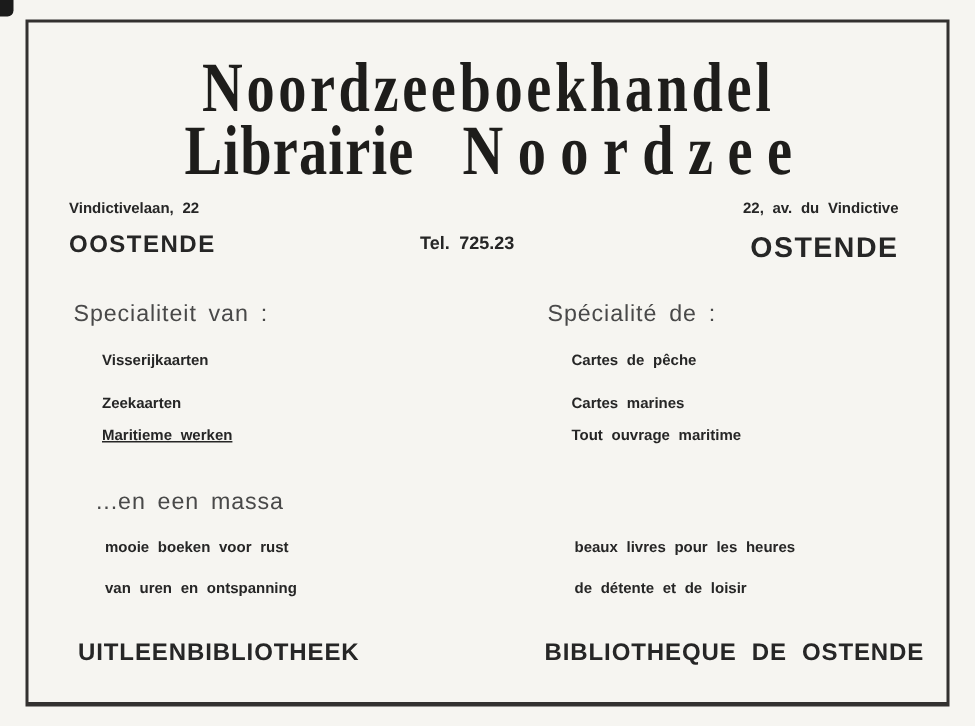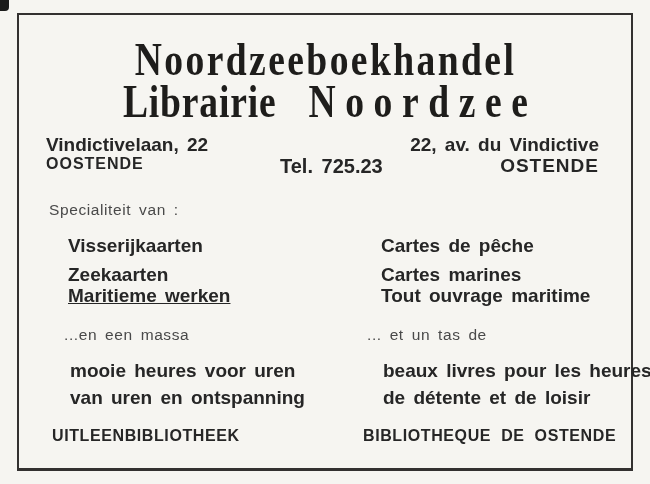--- a/index.html
+++ b/index.html
@@ -38,21 +38,21 @@
     left:18px;width:615px;text-align:center;
     font-family:"Liberation Serif", serif;
     font-weight:bold;font-size:47px;color:#1e1d1b;
     transform:scaleX(0.8);transform-origin:50% 50%;
     letter-spacing:3px;
   }
   .title-line .w2{letter-spacing:12px;margin-left:40px;margin-right:-12px;}
   .title-line .w1{letter-spacing:1px;}
 
   
-  .b15{font-weight:bold;font-size:19px;word-spacing:3px;}
+  .b15{font-weight:bold;font-size:10px;word-spacing:3px;}
   .b15c{font-weight:bold;font-size:15.5px;letter-spacing:1px;}
   .light{font-weight:normal;font-size:15.5px;color:var(--ink-light);
          letter-spacing:0.6px;word-spacing:3px;}
   .caps{font-weight:bold;font-size:16px;letter-spacing:0.6px;word-spacing:5px;}
   .ra{text-align:left;}
 </style>
 </head>
 <body>
 
 <div class="page">
@@ -61,35 +61,35 @@
   <div class="advert-border"></div>
 
   <div class="abs title-line" style="top:36px;">Noordzeeboekhandel</div>
   <div class="abs title-line" style="top:78px;">
     <span class="w1">Librairie</span><span class="w2">Noordzee</span>
   </div>
 
   <div class="abs b15" style="left:46px;top:135px;">Vindictivelaan, 22</div>
   <div class="abs b15c" style="left:46px;top:156px;font-size:16px;">OOSTENDE</div>
 
-  <div class="abs b15" style="left:280px;top:156px;font-size:20px;">Tel. 725.23</div>
+  <div class="abs b15" style="left:280px;top:156px;font-size:12px;">Tel. 725.23</div>
 
   <div class="abs b15 ra" style="right:51px;top:135px;">22, av. du Vindictive</div>
   <div class="abs b15c ra" style="right:51px;top:156px;font-size:19px;">OSTENDE</div>
 
   <div class="abs light" style="left:49px;top:202px;">Specialiteit van :</div>
   <div class="abs b15" style="left:68px;top:236px;">Visserijkaarten</div>
   <div class="abs b15" style="left:68px;top:265px;text-align:right;">Zeekaarten</div>
   <div class="abs b15" style="left:68px;top:286px;text-decoration:underline;">Maritieme werken</div>
   <div class="abs light" style="left:64px;top:327px;">...en een massa</div>
-  <div class="abs b15" style="left:70px;top:361px;">mooie heures voor uren</div>
+  <div class="abs b15" style="left:70px;top:361px;">mooie boeken voor rust</div>
   <div class="abs b15" style="left:70px;top:388px;">van uren en ontspanning</div>
   <div class="abs caps" style="left:52px;top:428px;">UITLEENBIBLIOTHEEK</div>
 
+  <div class="abs light" style="left:365px;top:202px;">Spécialité de :</div>
   <div class="abs b15" style="left:381px;top:236px;">Cartes de pêche</div>
   <div class="abs b15" style="left:381px;top:265px;">Cartes marines</div>
   <div class="abs b15" style="left:381px;top:286px;">Tout ouvrage maritime</div>
-  <div class="abs light" style="left:367px;top:327px;">... et un tas de</div>
   <div class="abs b15" style="left:383px;top:361px;">beaux livres pour les heures</div>
   <div class="abs b15" style="left:383px;top:388px;">de détente et de loisir</div>
   <div class="abs caps" style="left:363px;top:428px;">BIBLIOTHEQUE DE OSTENDE</div>
 
 </div>
 
 </body></html>

